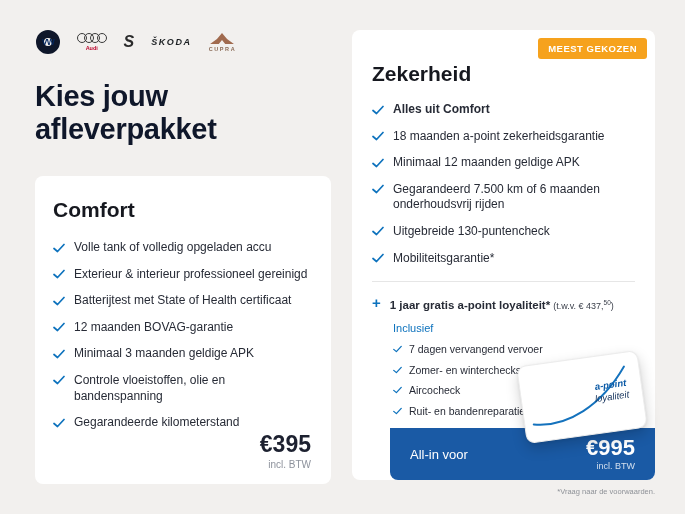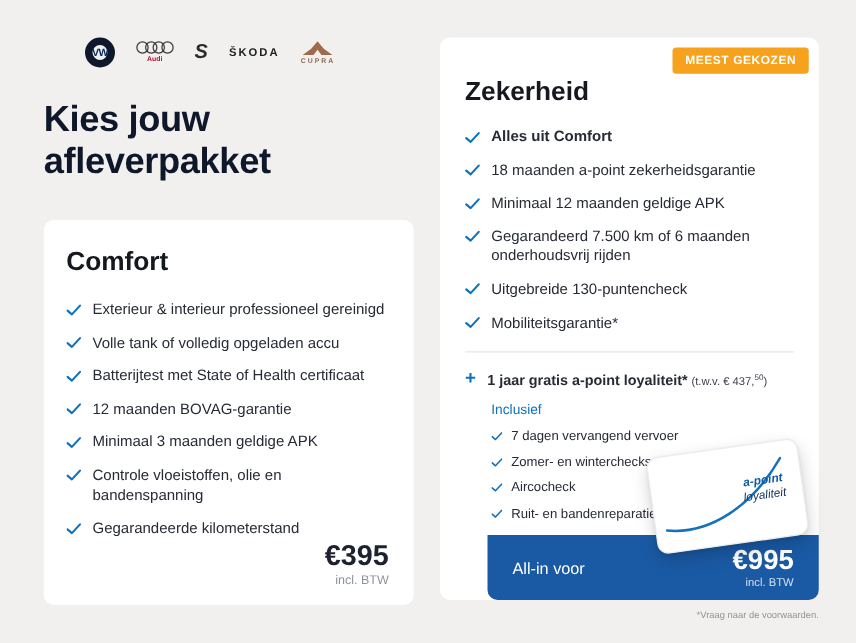--- a/index.html
+++ b/index.html
@@ -3,29 +3,29 @@
 <meta charset="utf-8">
 <style>
   * { margin:0; padding:0; box-sizing:border-box; }
   html,body { width:685px; height:514px; }
   body { font-family:"Liberation Sans", sans-serif; background:#f2f0ee; }
   .page { position:relative; width:685px; height:514px; background:#f2f0ee; overflow:hidden; color:#272b36; }
 
   
   .brands { position:absolute; top:26px; left:36px; display:flex; align-items:center; gap:17px; height:32px; }
   .logo { display:flex; flex-direction:column; align-items:center; justify-content:center; }
-  .vw-ring { width:24px; height:24px; border:6px solid #0f172a; border-radius:50%;
+  .vw-ring { width:24px; height:24px; border:8px solid #0f172a; border-radius:50%;
              display:flex; align-items:center; justify-content:center;
-             color:#03265e; font-weight:bold; font-size:8.5px; letter-spacing:-0.5px;margin-left:32px; }
+             color:#03265e; font-weight:bold; font-size:8.5px; letter-spacing:-0.5px; }
   .audi-rings { display:flex; }
   .audi-rings i { display:block; width:10px; height:10px; border:1.4px solid #3a3a3a; border-radius:50%; margin-left:-3.5px; }
   .audi-rings i:first-child { margin-left:0; }
   .audi-text { color:#bb0a30; font-size:5.5px; font-weight:bold; margin-top:2px; }
   .seat-s { font-size:16px; font-weight:900; color:#2b2b2b; font-style:italic; line-height:1; }
-  .skoda-text { font-size:9px; font-weight:bold; letter-spacing:1.6px; color:#1b1f22; }
+  .skoda-text { font-size:9px; font-weight:bold; letter-spacing:1.6px; color:#1b1f22;font-style:italic; }
   .cupra-text { font-size:5.5px; font-weight:bold; letter-spacing:1.6px; color:#8a6a55; margin-top:2px; }
 
   
   .heading { position:absolute; top:80px; left:35px; font-size:29px; line-height:1.14;
              font-weight:700; color:#0f172a; letter-spacing:-0.3px; }
 
   
   .card { position:absolute; background:#fff; border-radius:8px; }
   .card-title { font-size:21px; font-weight:700; color:#16181f; }
   ul.checklist { list-style:none; }
@@ -120,27 +120,27 @@
     <span>afleverpakket</span>
   </h1>
 
   <div class="card comfort-card">
     <h2 class="card-title">Comfort</h2>
     <ul class="checklist">
       <li>
         <svg class="check" viewBox="0 0 12 10">
             <path d="M1 5.5 L4.5 8.5 L11 1.5"></path>
           </svg>
+        <span>Volle tank of volledig opgeladen accu</span>
+        </li>
+      <li>
+        <svg class="check" viewBox="0 0 12 10">
+            <path d="M1 5.5 L4.5 8.5 L11 1.5"></path>
+          </svg>
         <span>Exterieur &amp; interieur professioneel gereinigd</span>
-        </li>
-      <li>
-        <svg class="check" viewBox="0 0 12 10">
-            <path d="M1 5.5 L4.5 8.5 L11 1.5"></path>
-          </svg>
-        <span>Volle tank of volledig opgeladen accu</span>
         </li>
       <li>
         <svg class="check" viewBox="0 0 12 10">
             <path d="M1 5.5 L4.5 8.5 L11 1.5"></path>
           </svg>
         <span>Batterijtest met State of Health certificaat</span>
         </li>
       <li>
         <svg class="check" viewBox="0 0 12 10">
             <path d="M1 5.5 L4.5 8.5 L11 1.5"></path>

